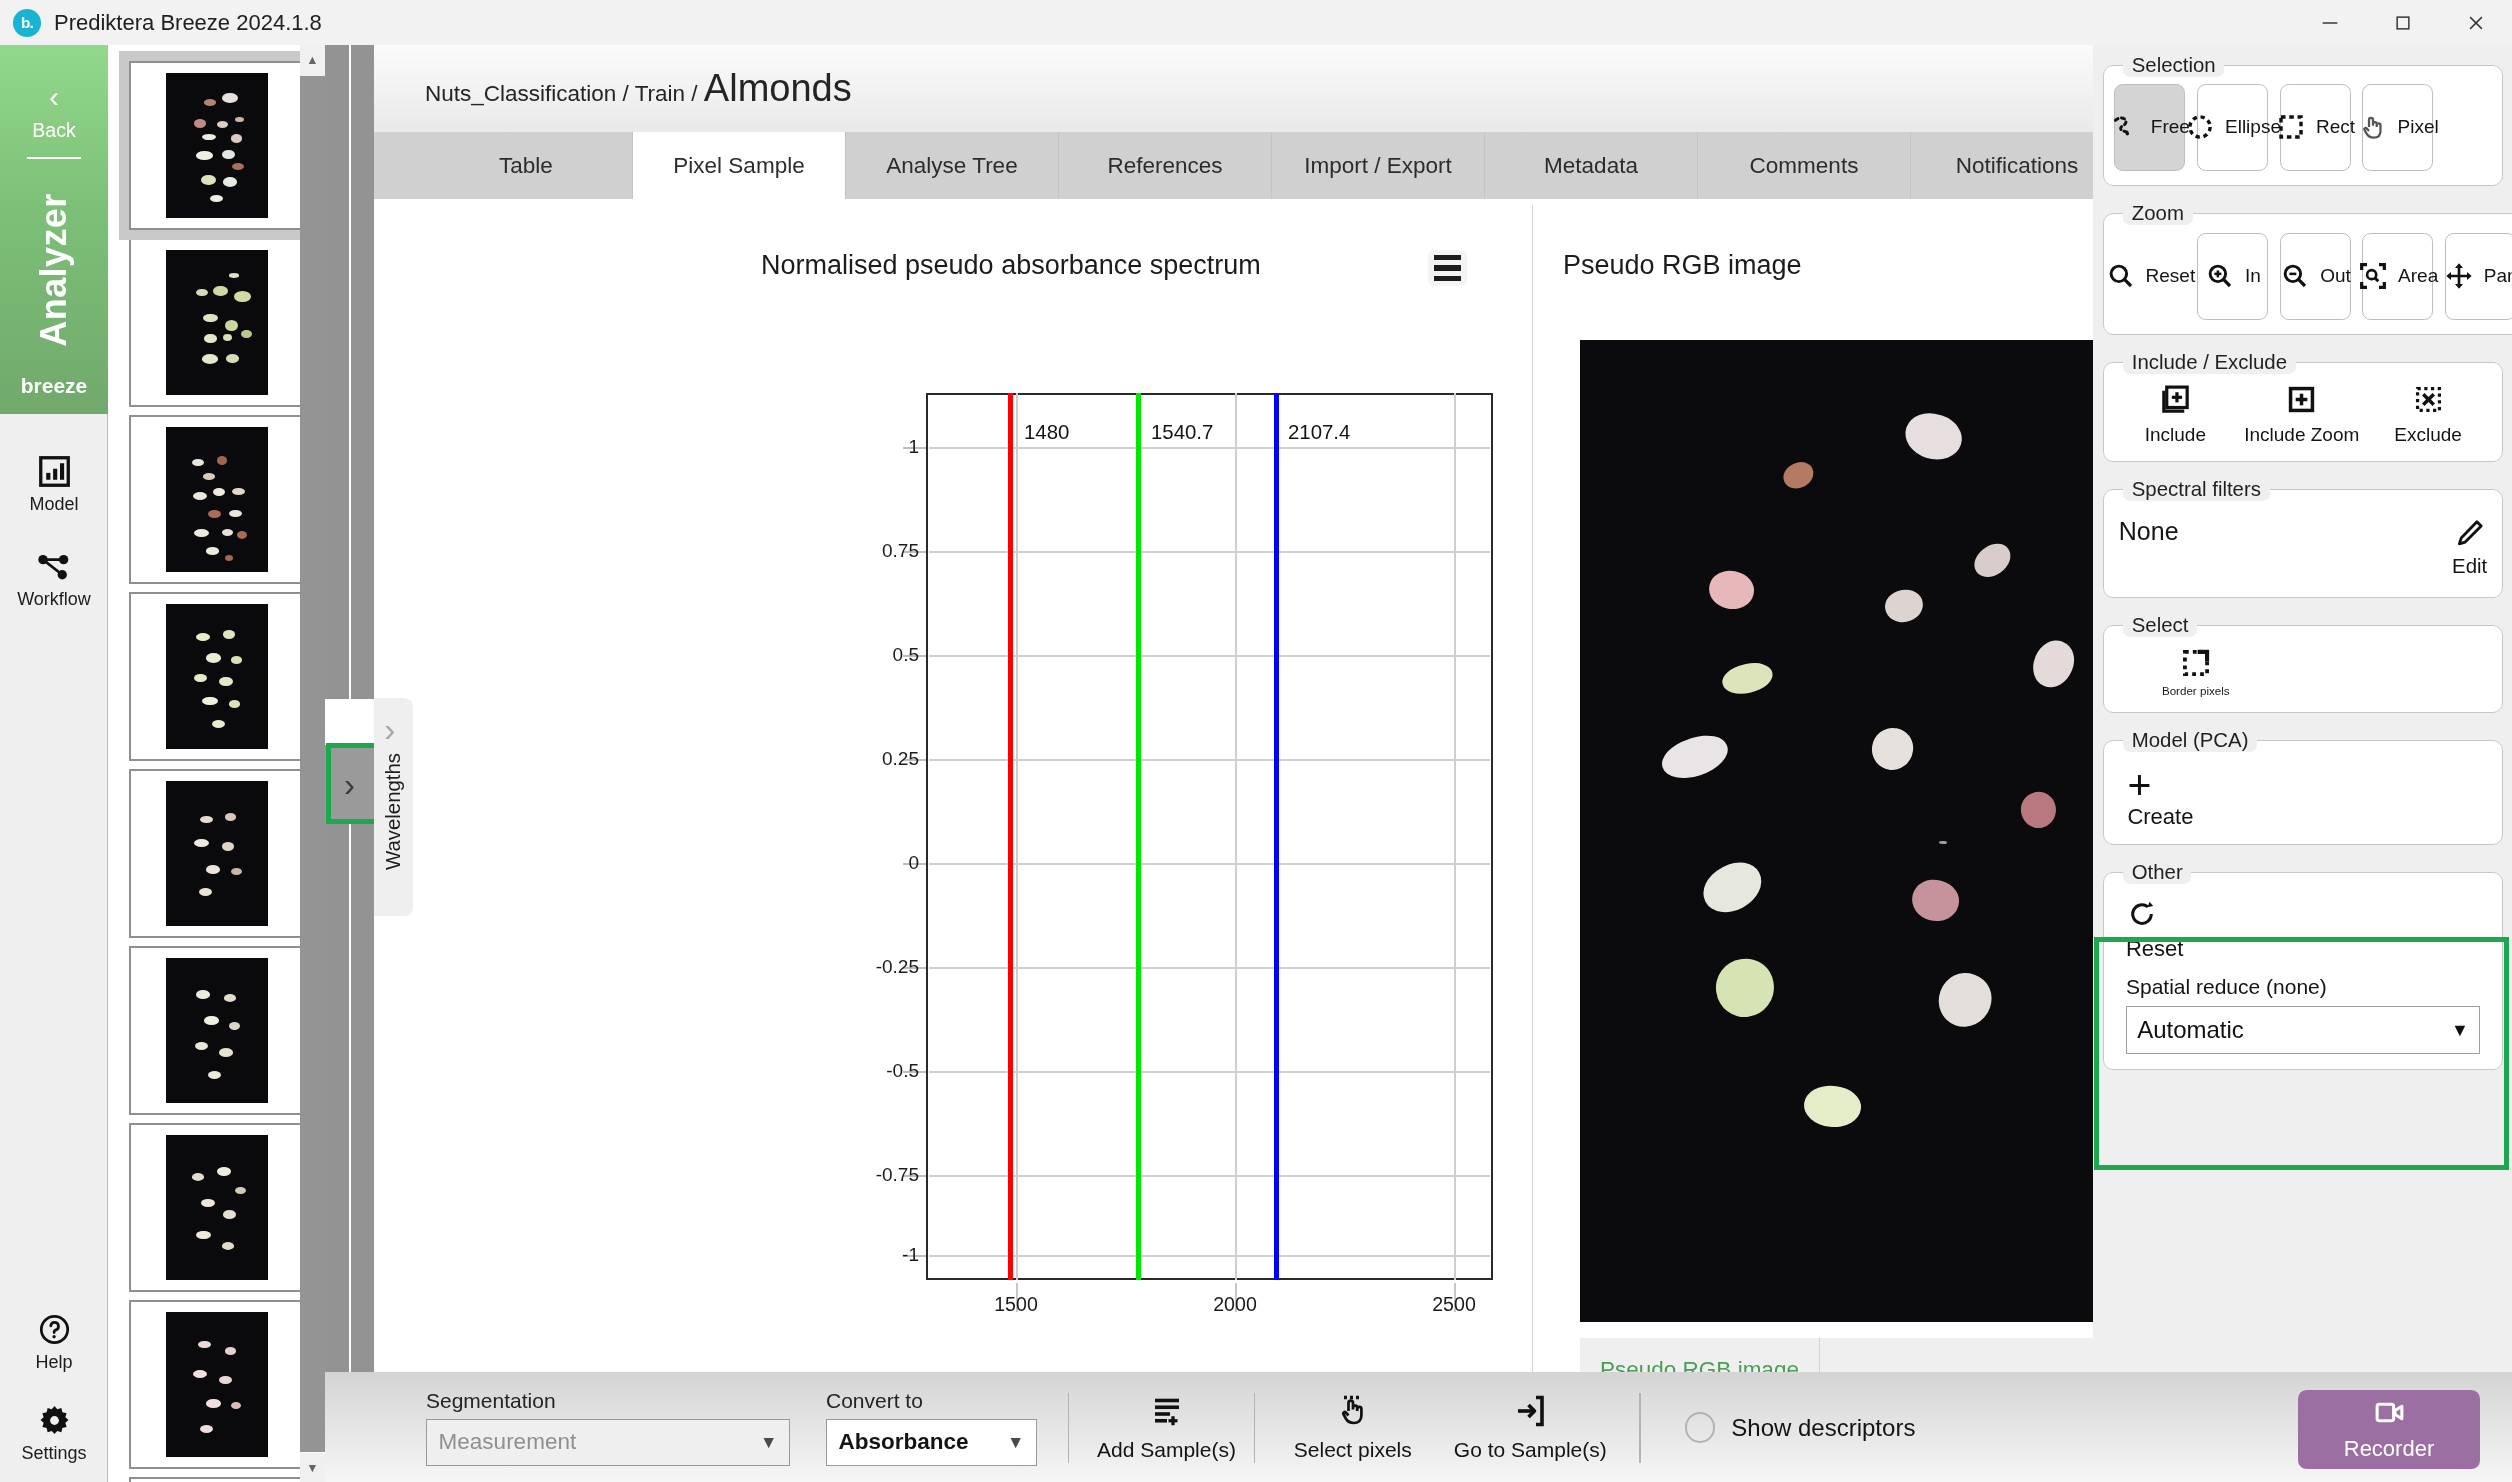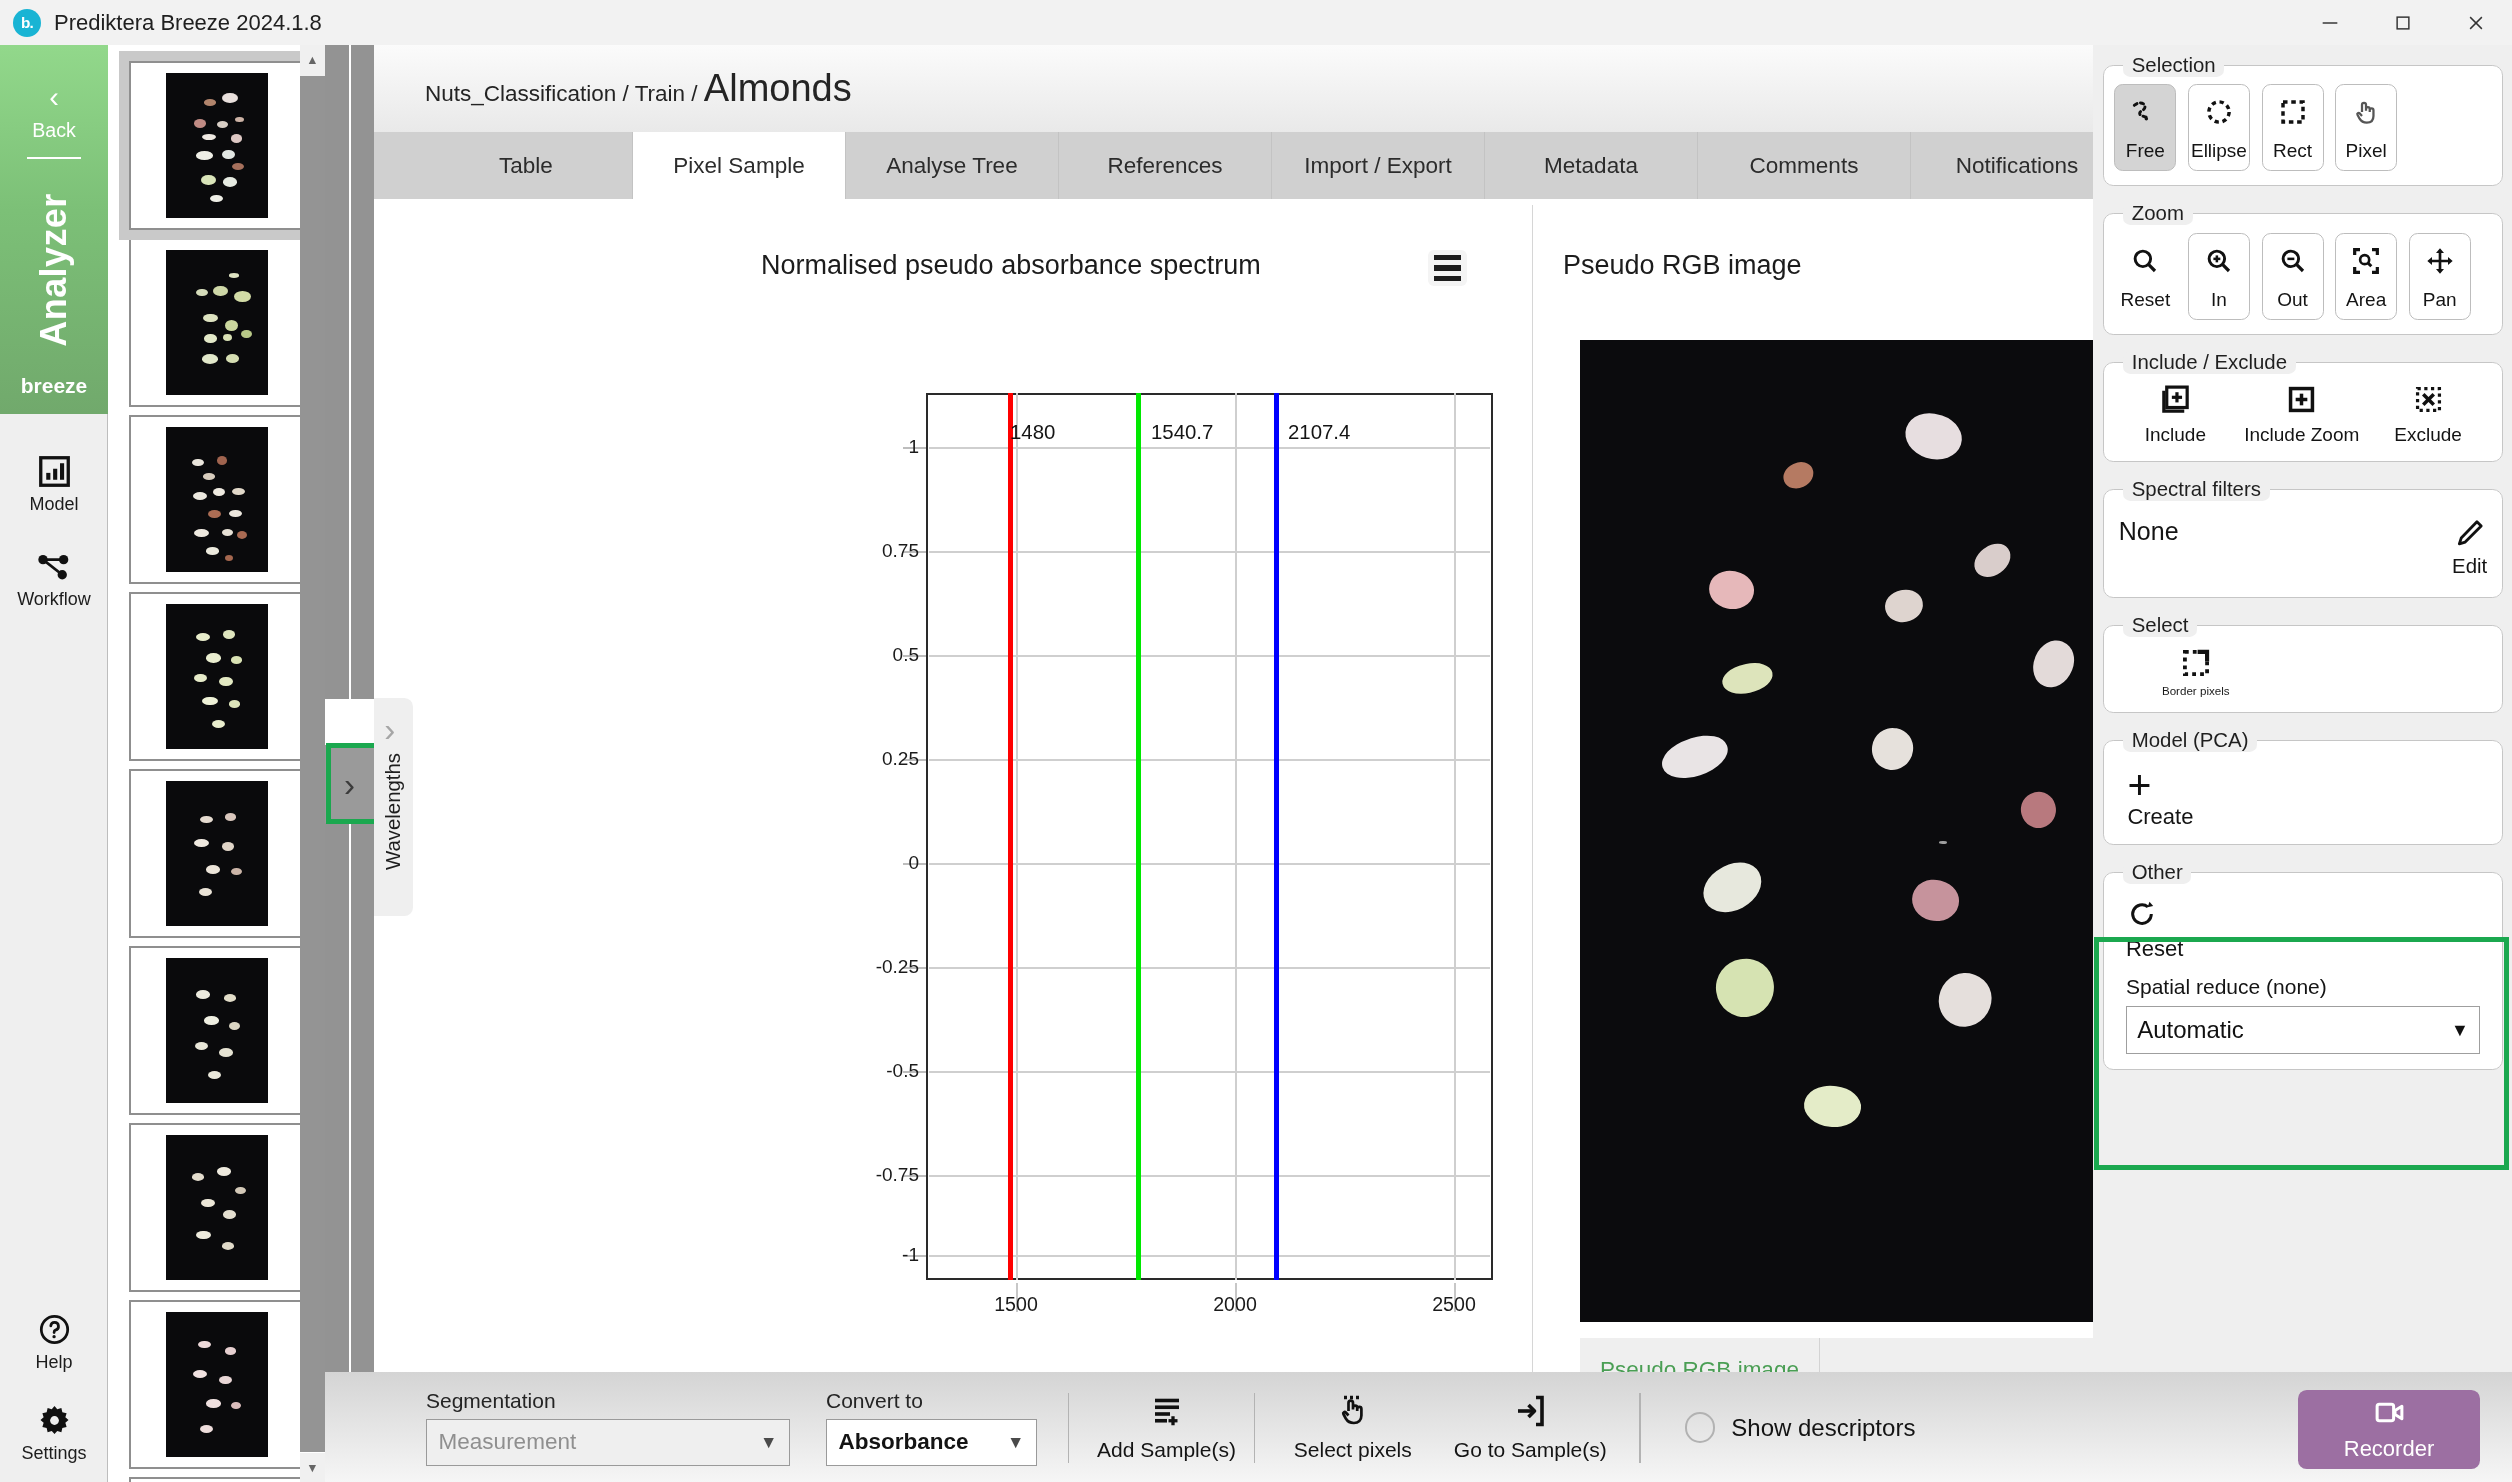--- a/index.html
+++ b/index.html
@@ -186,22 +186,22 @@
     background:#efefef; padding:8.7px 10.2px;
   }
   fieldset.grp{
     border:1.5px solid #c6c6c6; border-radius:10.2px; margin:0 0 16px 0; padding:7.3px 10.2px 14.5px;
     background:#fff;
   }
   fieldset.grp legend{ font-size:20.4px;color:#1f1f1f;padding:0 8.7px;background:#efefef;
                        border-radius:7.3px; margin-left:8.7px;}
   .btnrow{ display:flex; gap:11.6px; align-items:flex-start; }
   .tbtn{
-    width:62px;height:87px;border:1.5px solid #bdbdbd;border-radius:8.7px;background:#fff;
-    display:flex;flex-direction:column;align-items:center;justify-content:center;gap:9px;
+    width:71px;height:87px;border:1.5px solid #bdbdbd;border-radius:8.7px;background:#fff;
+    display:flex;align-items:center;justify-content:center;gap:9px;
   }
   .tbtn.active{ background:#d4d4d4; }
   .tbtn.noborder{ border:none;background:transparent; }
   .tbtn .lb{ font-size:19px;color:#141414; }
   .tbtn .ic{ height:39px;display:flex;align-items:center;justify-content:center; }
   .flatrow{ display:flex; gap:4.4px; align-items:flex-start; justify-content:flex-start; }
   .flatbtn{ width:122px; display:flex;flex-direction:column;align-items:center;gap:5.8px; }
   .flatbtn .lb{ font-size:19px;color:#141414;white-space:nowrap; }
   .sel-one{ display:flex;flex-direction:column;align-items:center;width:122px;margin-left:20.4px; }
   .filters-row{ display:flex;align-items:flex-start;justify-content:space-between;
@@ -543,21 +543,21 @@
 
         <div class="gline-v" style="left:396px;"></div>
         <div class="xtick-mark" style="left:396px;"></div>
         <div class="xtick" style="left:396px;">2000</div>
 
         <div class="gline-v" style="left:615px;"></div>
         <div class="xtick-mark" style="left:615px;"></div>
         <div class="xtick" style="left:615px;">2500</div>
 
         <div class="marker" style="left:169px;background:#ff0000;"></div>
-        <div class="mlabel" style="left:171px;top:28px;">1480</div>
+        <div class="mlabel" style="left:185px;top:28px;">1480</div>
 
         <div class="marker" style="left:297px;background:#00e800;"></div>
         <div class="mlabel" style="left:312px;top:28px;">1540.7</div>
 
         <div class="marker" style="left:435px;background:#0000ff;"></div>
         <div class="mlabel" style="left:449px;top:28px;">2107.4</div>
       </div>
     </div>
 
     <div class="rgbp">

